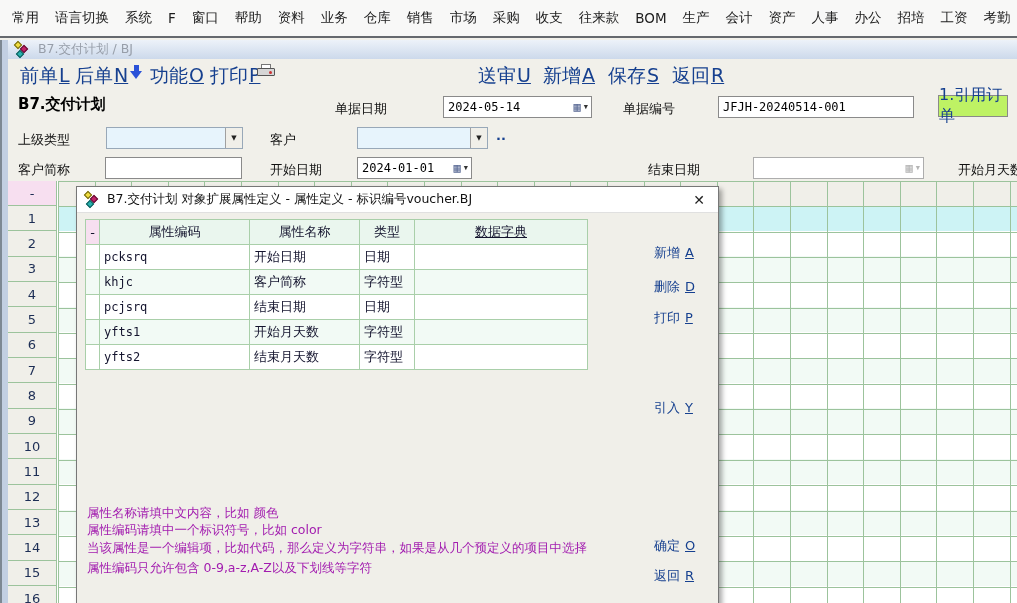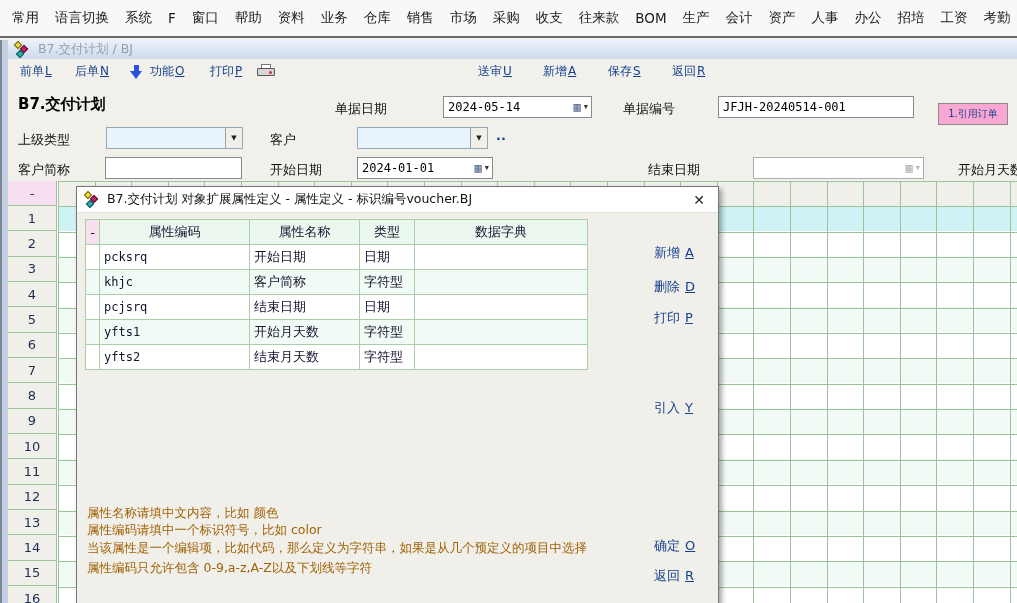--- a/index.html
+++ b/index.html
@@ -20,21 +20,21 @@
   #wintitle .wtext { color:#979ea9; font-size:12.5px; margin-left:8px; }
 
   .app-icon { position:relative; width:16px; height:16px; display:inline-block; }
   .app-icon i { position:absolute; width:6px; height:6px; transform:rotate(45deg); }
   .app-icon .d-y { left:1px; top:0;  background:#f0dd3f; border:1px solid #6d6410; }
   .app-icon .d-r { left:7px; top:4px; background:#c22366; border:1px solid #5e0f33; }
   .app-icon .d-t { left:3px; top:9px; background:#28b0ae; border:1px solid #0d5a58; }
 
   
   #toolbar { position:absolute; left:8px; top:60px; width:1009px; height:25px; }
-  .tb-link { position:absolute; top:3px; color:#16408f; font-size:12px; cursor:pointer; white-space:nowrap; }
+  .tb-link { position:absolute; top:3px; color:#16408f; font-size:19px; cursor:pointer; white-space:nowrap; }
   .tb-link u { margin-left:1px; }
   .dn-arrow { position:absolute; width:13px; height:16px; }
   .dn-arrow .stem { position:absolute; left:4px; top:1px; width:5px; height:6px; background:#2a52d8; }
   .dn-arrow .head { position:absolute; left:0; top:7px; width:0; height:0;
      border-left:6.5px solid transparent; border-right:6.5px solid transparent; border-top:8px solid #2a52d8; }
   .printer-icon { position:absolute; width:19px; height:15px; cursor:pointer; }
   .printer-icon .p-paper { position:absolute; left:4px; top:0; width:10px; height:5px; background:#fff; border:1px solid #777; }
   .printer-icon .p-body { position:absolute; left:0; top:4px; width:18px; height:8px; background:#d6d6d6; border:1px solid #555; border-radius:1px; }
   .printer-icon .p-body:after { content:""; position:absolute; right:2px; top:2px; width:3px; height:3px; background:#c33; border-radius:50%; }
 
@@ -47,22 +47,22 @@
   .field .grow { flex:1; overflow:hidden; white-space:nowrap; }
   .cal-ctl { display:flex; align-items:center; padding-right:3px; cursor:pointer; }
   .cal-ctl .cal { font-size:12px; color:#5b6b96; }
   .cal-ctl .arr { font-size:7px; color:#333; margin-left:3px; }
   .cal-ctl.disabled .cal, .cal-ctl.disabled .arr { color:#b5b5b5; }
   .combo { position:absolute; height:22px; background:#e7f4fc; border:1px solid #98a8b8;
     display:flex; }
   .combo .cval { flex:1; font-size:12px; padding:3px 0 0 4px; color:#000; }
   .combo .cbtn { width:17px; background:#f0efe9; border-left:1px solid #a0a0a0;
     display:flex; align-items:center; justify-content:center; font-size:7px; color:#222; cursor:pointer; }
-  .btn { position:absolute; background:#f9a8d4; border:1px solid #8a8a8a; color:#16408f;
-    font-size:10px; display:flex; align-items:center; justify-content:center; cursor:pointer;margin-top:8px; }
+  .btn { position:absolute; background:#bef264; border:1px solid #8a8a8a; color:#16408f;
+    font-size:16px; display:flex; align-items:center; justify-content:center; cursor:pointer; }
   .dots { position:absolute; color:#16408f; font-size:13px; font-weight:bold; }
 
   
   #grid { position:absolute; left:8px; top:181px; width:1009px; height:422px; background:#fff; }
   #rownum-col { position:absolute; left:0; top:0; width:49px; height:422px; background:#f0efe9; border-right:1px solid #9cc39c; }
   #corner-cell { height:25px; background:#f7dff0; border-bottom:1px solid #9cc39c;
      display:flex; align-items:center; justify-content:center; color:#1d2e55; font-size:13px; }
   .rownum { height:25.35px; border-bottom:1px solid #9cc39c; display:flex; align-items:center;
      justify-content:center; color:#1d2e55; font-size:13px; cursor:pointer; }
   #grid-data { position:absolute; left:50px; top:0; right:0; bottom:0; }
@@ -85,33 +85,33 @@
     display:flex; align-items:center; justify-content:center; font-size:14px; color:#222; cursor:pointer; }
 
   #attr-table { position:absolute; left:8px; top:32px; border-collapse:collapse; font-size:13px; color:#14142e; }
   #attr-table td { border:1px solid #a9cfa9; height:25px; padding:0 4px; }
   #attr-table .hrow td { background:#eaf6ee; text-align:center; }
   #attr-table td.corner { background:#f7dff0; }
   #attr-table .c0 { width:14px; padding:0; }
   #attr-table .c1 { width:150px; }
   #attr-table .c2 { width:110px; }
   #attr-table .c3 { width:55px; }
-  #attr-table .c4 { width:173px; }
+  #attr-table .c4 { width:173px;text-decoration:underline; }
   #attr-table .trow:nth-child(odd) td { background:#f2faf5; }
   #attr-table .trow:nth-child(even) td { background:#ffffff; }
   #attr-table .code { font-family:"DejaVu Sans Mono","Liberation Mono",monospace; font-size:12px; }
   #attr-table .trow:first-child td.c1, #attr-table .trow:first-child td.c2 { background:#fff; }
   #attr-table .trow:first-child td.c2 { box-shadow:inset 0 0 0 1px #b9b9b9; }
   #attr-table .trow:first-child .code span { background:#2a5ccc; color:#fff; }
 
   .dlg-btn { position:absolute; left:577px; color:#16408f; font-size:13px; cursor:pointer; white-space:nowrap; }
   .dlg-btn u { margin-left:5px; }
 
   #dlg-notes { position:absolute; left:10px; top:317px; width:560px;
-    color:#a16207; font-size:12.5px; line-height:17.4px; white-space:nowrap; }
+    color:#a21caf; font-size:12.5px; line-height:17.4px; white-space:nowrap; }
   #dlg-notes .note5 { margin-top:3px; }
 
   
   #left-strip { position:absolute; left:0; top:40px; width:8px; height:563px;
     background:linear-gradient(to right,#7d8893 0 2px,#c2cfe2 2px 8px); }
 </style>
 </head>
 <body>
 
 <div id="screen">
@@ -198,21 +198,21 @@
     <span class="cval"></span>
     <span class="cbtn">▼</span>
   </div>
   <span class="dots" style="left:496px;top:128px">..</span>
 
   <span class="lbl" style="left:18px;top:161px">客户简称</span>
   <div class="field" style="left:105px;top:157px;width:137px">
     <span class="grow"></span>
   </div>
   <span class="lbl" style="left:270px;top:161px">开始日期</span>
-  <div class="field" style="left:357px;top:157px;width:136px">
+  <div class="field" style="left:357px;top:157px;width:115px">
     <span class="grow">2024-01-01</span>
     <span class="cal-ctl">
         <span class="cal">▦</span>
         <span class="arr">▼</span>
       </span>
   </div>
   <span class="lbl" style="left:648px;top:161px">结束日期</span>
   <div class="field" style="left:753px;top:157px;width:171px;border-color:#adadad">
     <span class="grow"></span>
     <span class="cal-ctl disabled">

